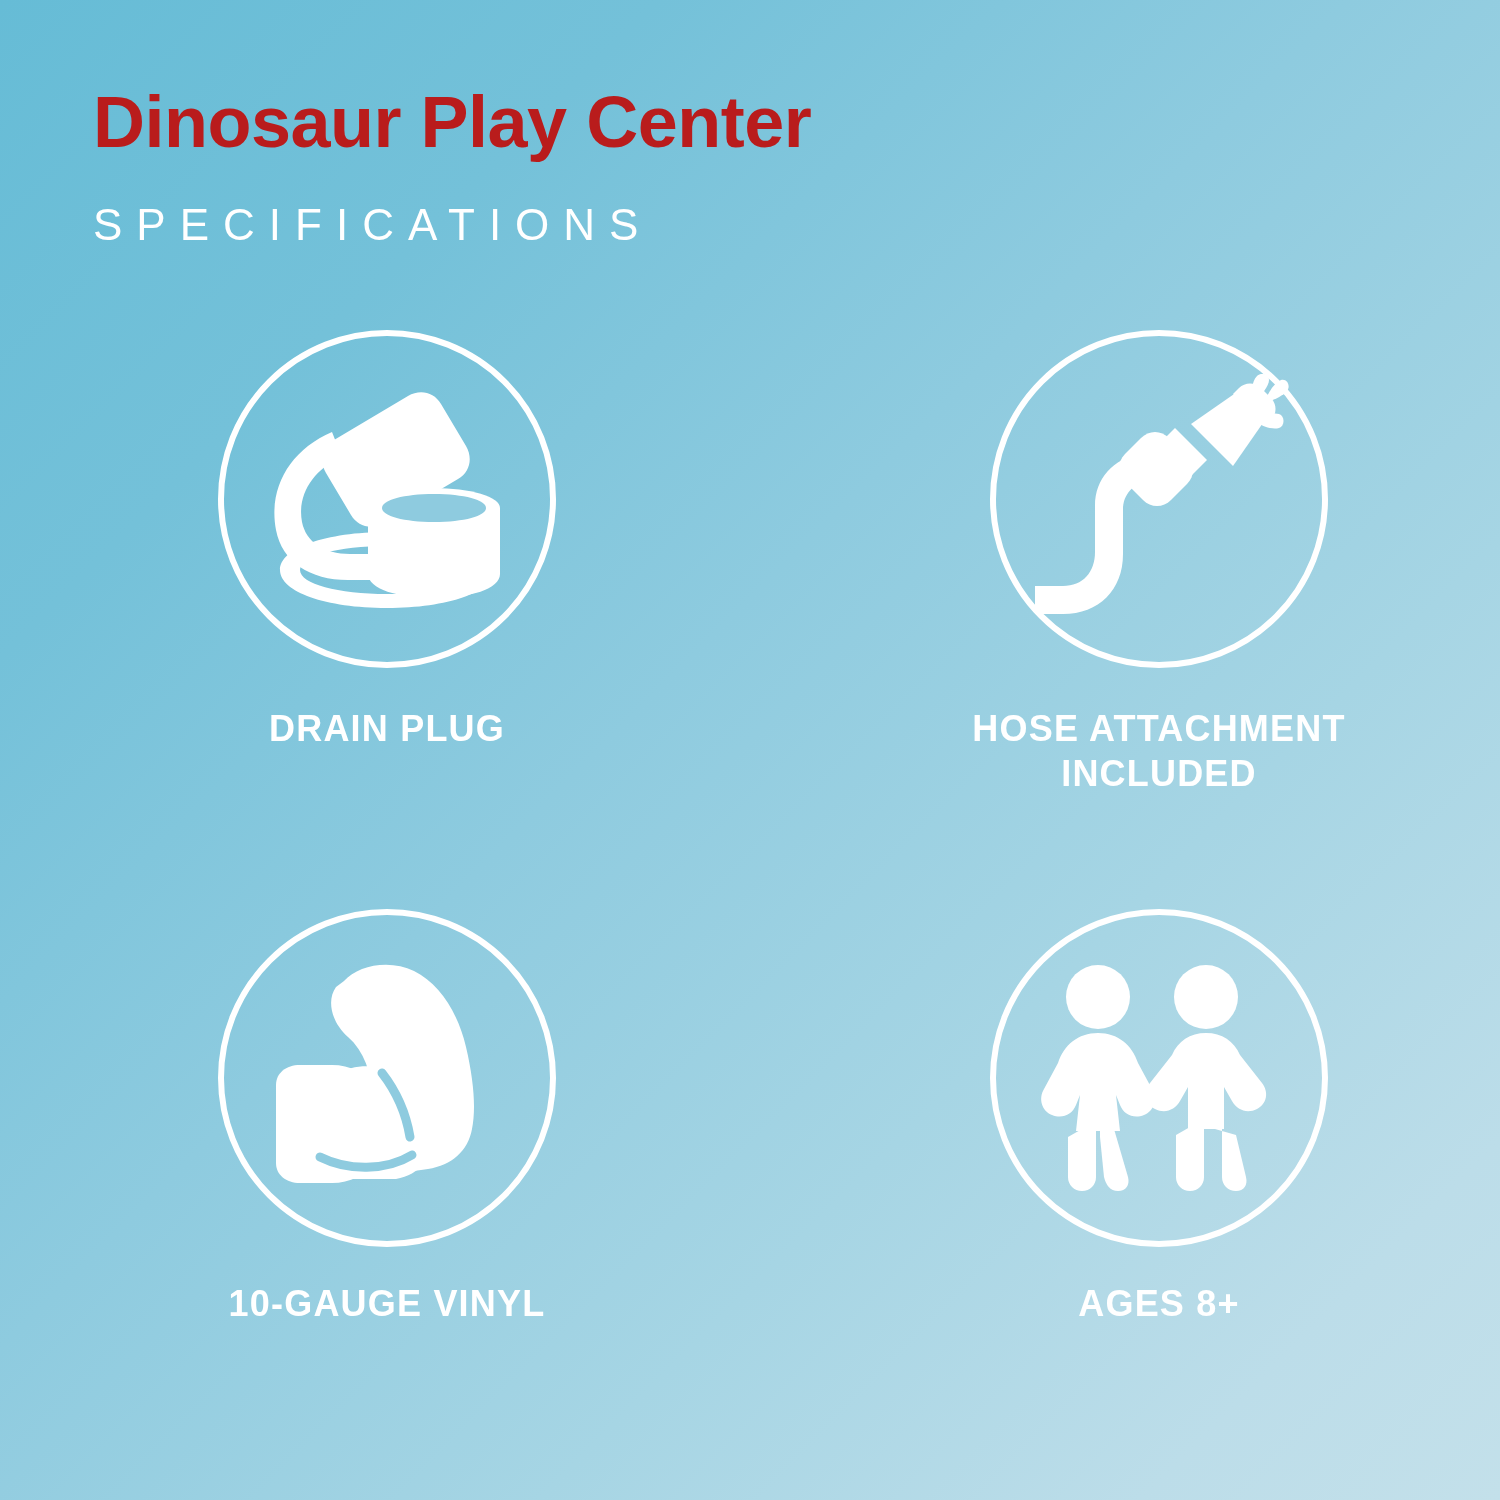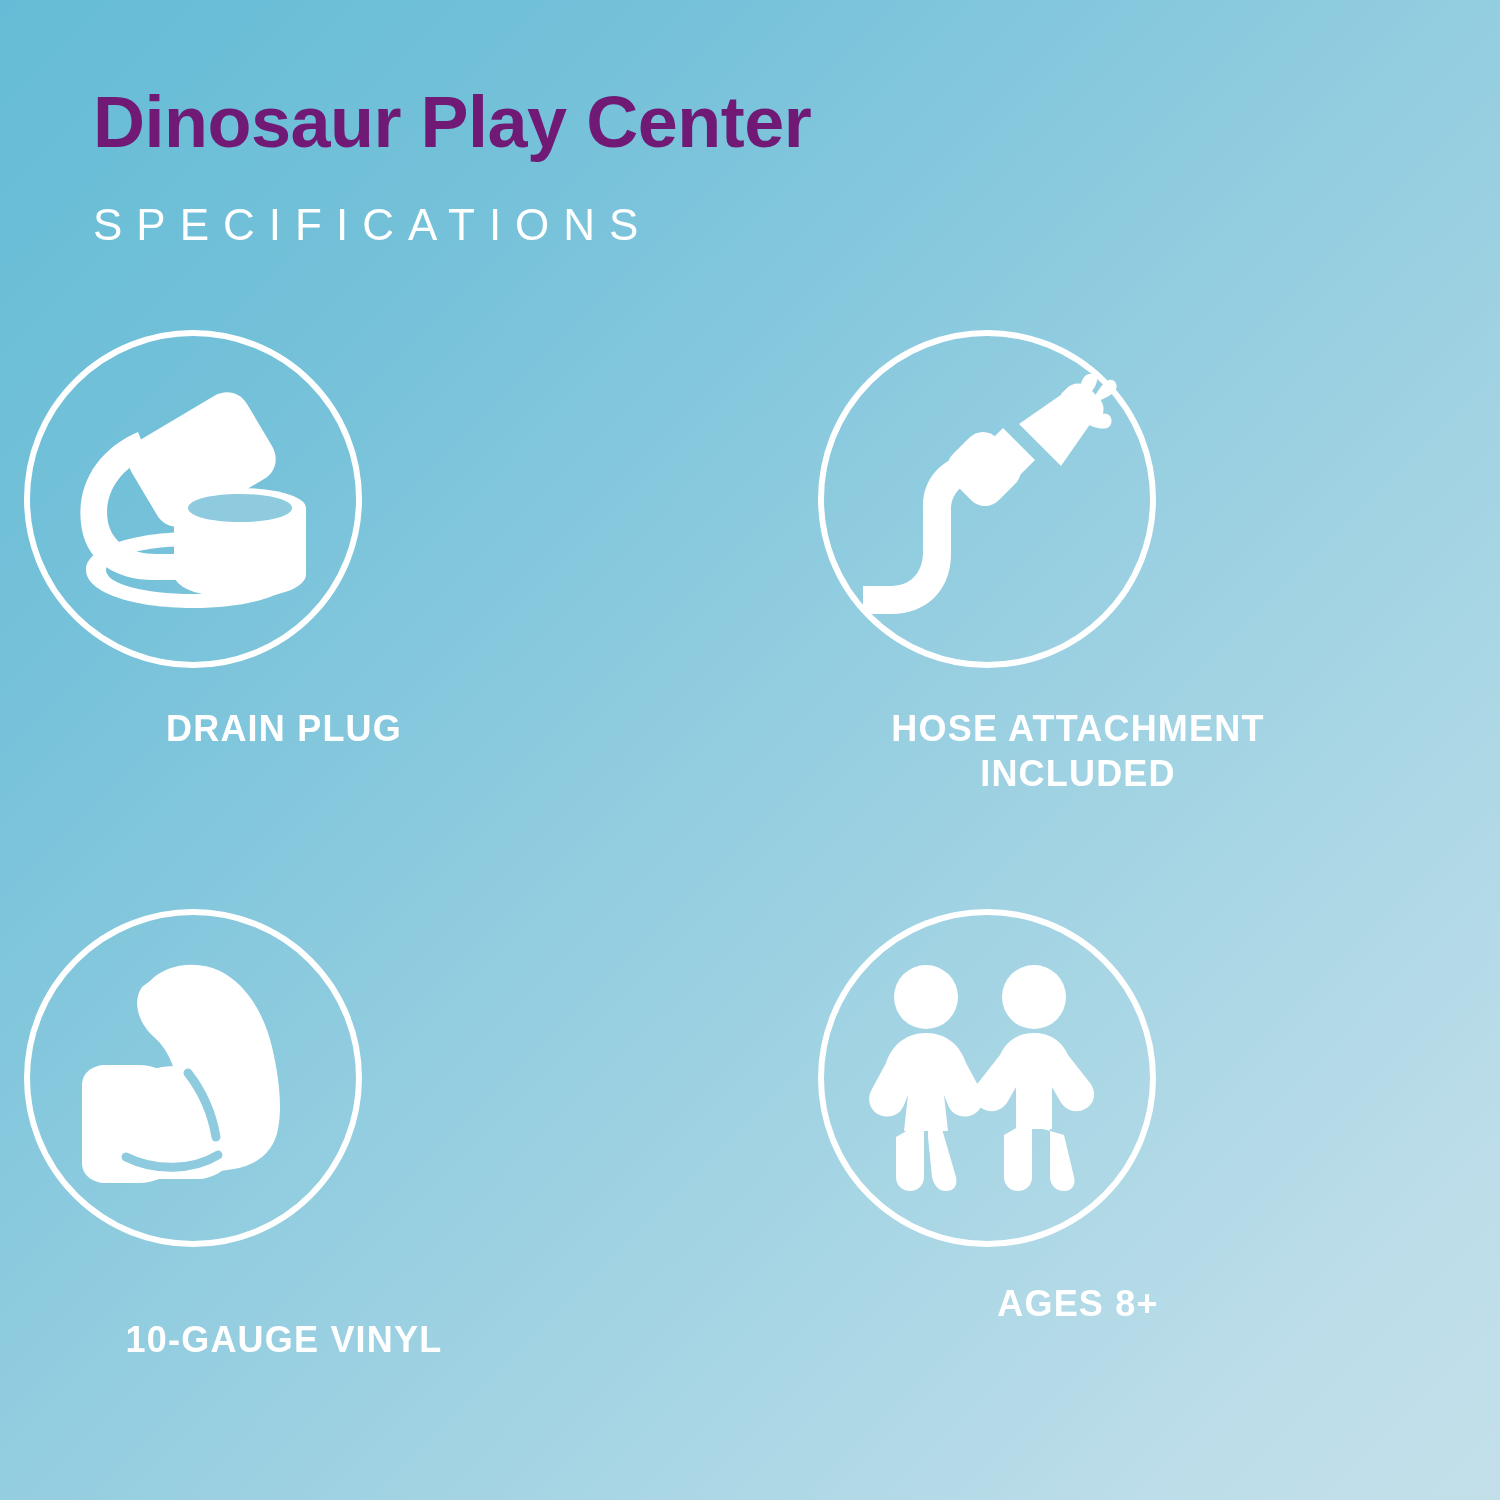--- a/index.html
+++ b/index.html
@@ -27,21 +27,21 @@
   .header {
     position: absolute;
     left: 93px;
     top: 86px;
     width: 1150px;
   }
 
   .page-title {
     font-size: 72px;
     font-weight: bold;
-    color: #701a75;
+    color: #b91c1c;
     letter-spacing: -0.5px;
     line-height: 1.0;
     white-space: nowrap;
   }
 
   .page-subtitle {
     font-size: 44px;
     font-weight: 300;
     color: #ffffff;
     letter-spacing: 14px;
@@ -57,26 +57,27 @@
     top: 330px;
     width: 1500px;
     display: grid;
     grid-template-columns: 750px 750px;
     grid-template-rows: 545px 545px;
   }
 
   .spec-item {
     display: flex;
     flex-direction: column;
+    align-items: center;
   }
 
   
   .spec-item.cell-0 { padding-left: 24px; }
   .spec-item.cell-1 { padding-left: 68px; }
-  .spec-item.cell-2 { padding-left: 24px; padding-top: 34px; gap: 36px; }
+  .spec-item.cell-2 { padding-left: 24px; padding-top: 34px; }
   .spec-item.cell-3 { padding-left: 68px; padding-top: 34px; }
 
   .icon-circle {
     width: 338px;
     height: 338px;
     border-radius: 50%;
     border: 6px solid #ffffff;
     display: flex;
     align-items: center;
     justify-content: center;

